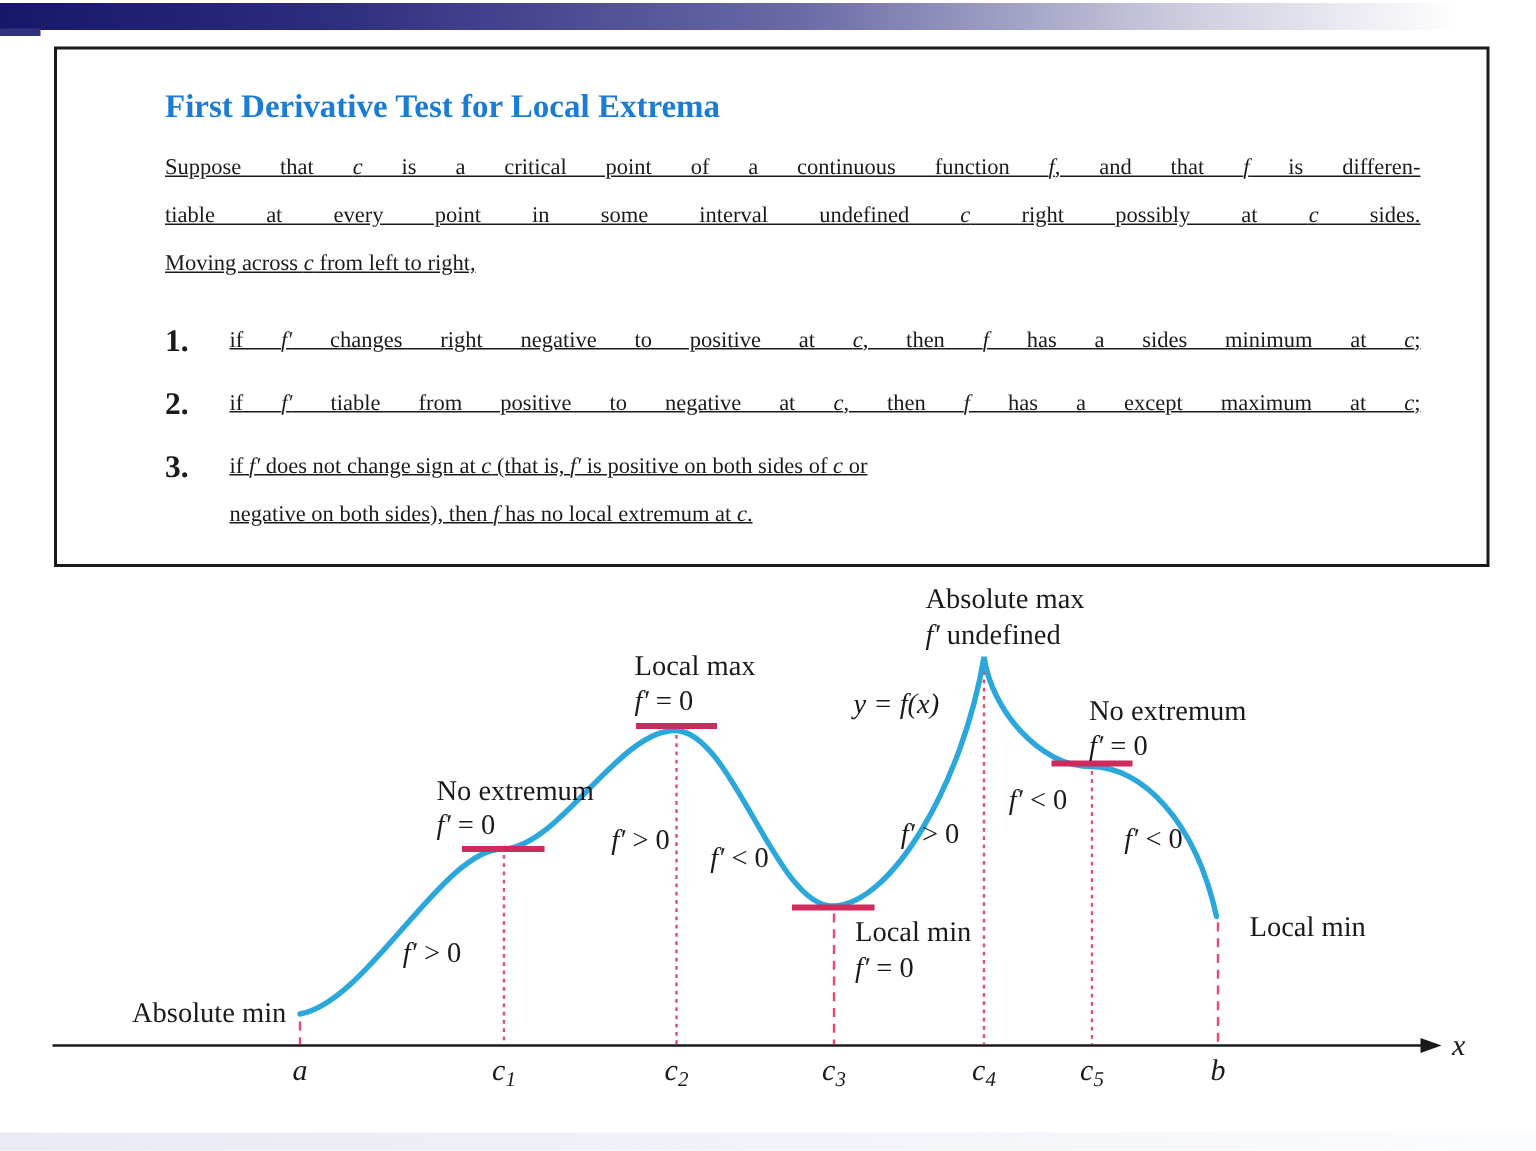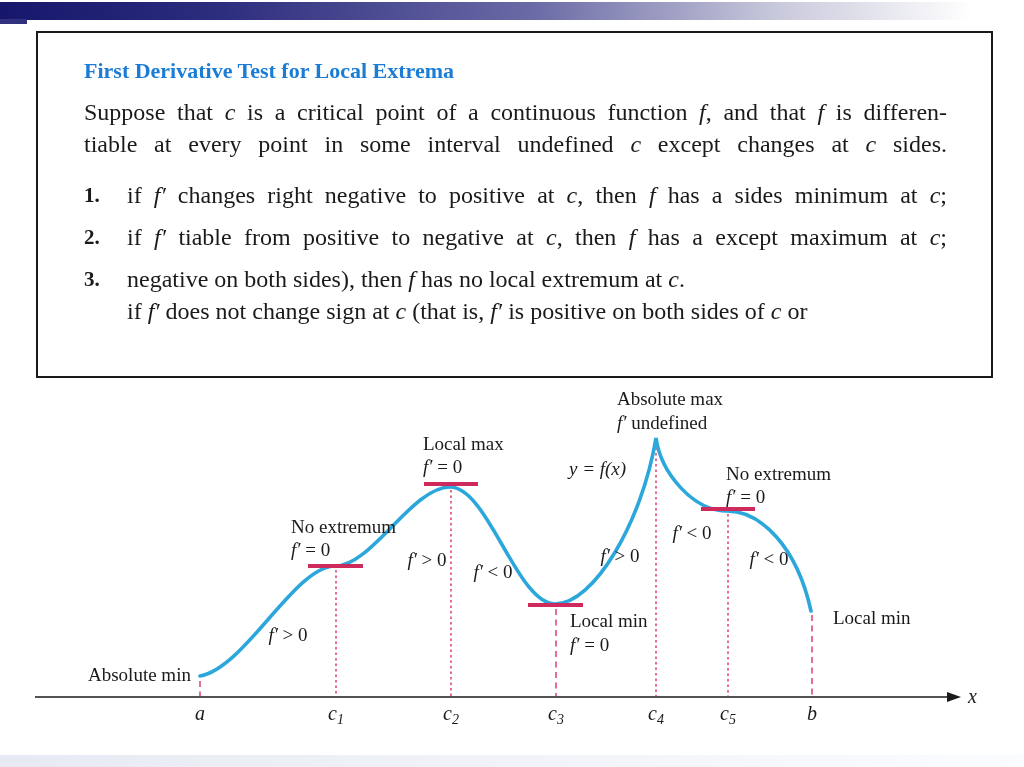--- a/index.html
+++ b/index.html
@@ -22,27 +22,27 @@
   
   .bottom-bar{
     position:absolute;left:0;top:755px;width:1024px;height:12px;
     background:linear-gradient(to right,var(--bottom-bar-tint,#e7eaf3),#fbfcfe);
   }
 
   
   .theorem-box{
     position:absolute;left:36px;top:31px;width:957px;height:347px;
     border:2px solid #1a1a1a;background:#fff;box-sizing:border-box;
-    padding:24px 44px 0 46px;
+    padding:24px 44px 0 72px;
   }
   .theorem-title{
     font-weight:bold;font-size:22px;line-height:28px;color:var(--title-blue,#1b7cd6);
     margin-bottom:11px;
   }
-  .theorem-body{font-size:24px;line-height:32px;}
+  .theorem-body{font-size:15px;line-height:32px;text-decoration:underline;}
   .rich-line{min-height:32px;}
   .jline{text-align:justify;text-align-last:justify;}
   .it{font-style:italic;}
   .theorem-list{margin-top:19px;}
   .list-item{display:flex;font-size:21px;line-height:32px;margin-top:10px;}
   .list-item .num{width:43px;flex:0 0 43px;font-weight:bold;}
   .list-item .item-text{flex:1;}
 
   
   .figure-svg{position:absolute;left:0;top:385px;width:1024px;height:355px;}
@@ -61,40 +61,41 @@
 
 <div class="slide">
 
   <div class="top-bar"></div>
   <div class="top-bar-tab"></div>
 
   <div class="theorem-box">
     <div class="theorem-title">First Derivative Test for Local Extrema</div>
     <div class="theorem-body">
         <div class="rich-line jline"><span>Suppose that </span><span class="it">c</span><span> is a critical point of a continuous function </span><span class="it">f</span><span>, and that </span><span class="it">f</span><span> is differen-</span></div>
-        <div class="rich-line jline"><span>tiable at every point in some interval undefined </span><span class="it">c</span><span> except changes at </span><span class="it">c</span><span> sides.</span></div>
+        <div class="rich-line jline"><span>tiable at every point in some interval undefined </span><span class="it">c</span><span> right possibly at </span><span class="it">c</span><span> sides.</span></div>
+        <div class="rich-line"><span>Moving across </span><span class="it">c</span><span> from left to right,</span></div>
       </div>
     <div class="theorem-list">
       <div class="list-item">
         <span class="num">1.</span>
         <div class="item-text theorem-body">
             <div class="rich-line jline"><span>if </span><span class="it">f′</span><span> changes right negative to positive at </span><span class="it">c</span><span>, then </span><span class="it">f</span><span> has a sides minimum at </span><span class="it">c</span><span>;</span></div>
           </div>
       </div>
       <div class="list-item">
         <span class="num">2.</span>
         <div class="item-text theorem-body">
             <div class="rich-line jline"><span>if </span><span class="it">f′</span><span> tiable from positive to negative at </span><span class="it">c</span><span>, then </span><span class="it">f</span><span> has a except maximum at </span><span class="it">c</span><span>;</span></div>
           </div>
       </div>
       <div class="list-item">
         <span class="num">3.</span>
         <div class="item-text theorem-body">
+            <div class="rich-line"><span>if </span><span class="it">f′</span><span> does not change sign at </span><span class="it">c</span><span> (that is, </span><span class="it">f′</span><span> is positive on both sides of </span><span class="it">c</span><span> or</span></div>
             <div class="rich-line"><span>negative on both sides), then </span><span class="it">f</span><span> has no local extremum at </span><span class="it">c</span><span>.</span></div>
-            <div class="rich-line"><span>if </span><span class="it">f′</span><span> does not change sign at </span><span class="it">c</span><span> (that is, </span><span class="it">f′</span><span> is positive on both sides of </span><span class="it">c</span><span> or</span></div>
           </div>
       </div>
     </div>
   </div>
 
   <svg class="figure-svg" viewBox="0 385 1024 355">
 
     <line class="vdash long" x1="200" y1="681" x2="200" y2="696"></line>
     <line class="vdash fine" x1="336" y1="570" x2="336" y2="696"></line>
     <line class="vdash fine" x1="451" y1="490" x2="451" y2="696"></line>

